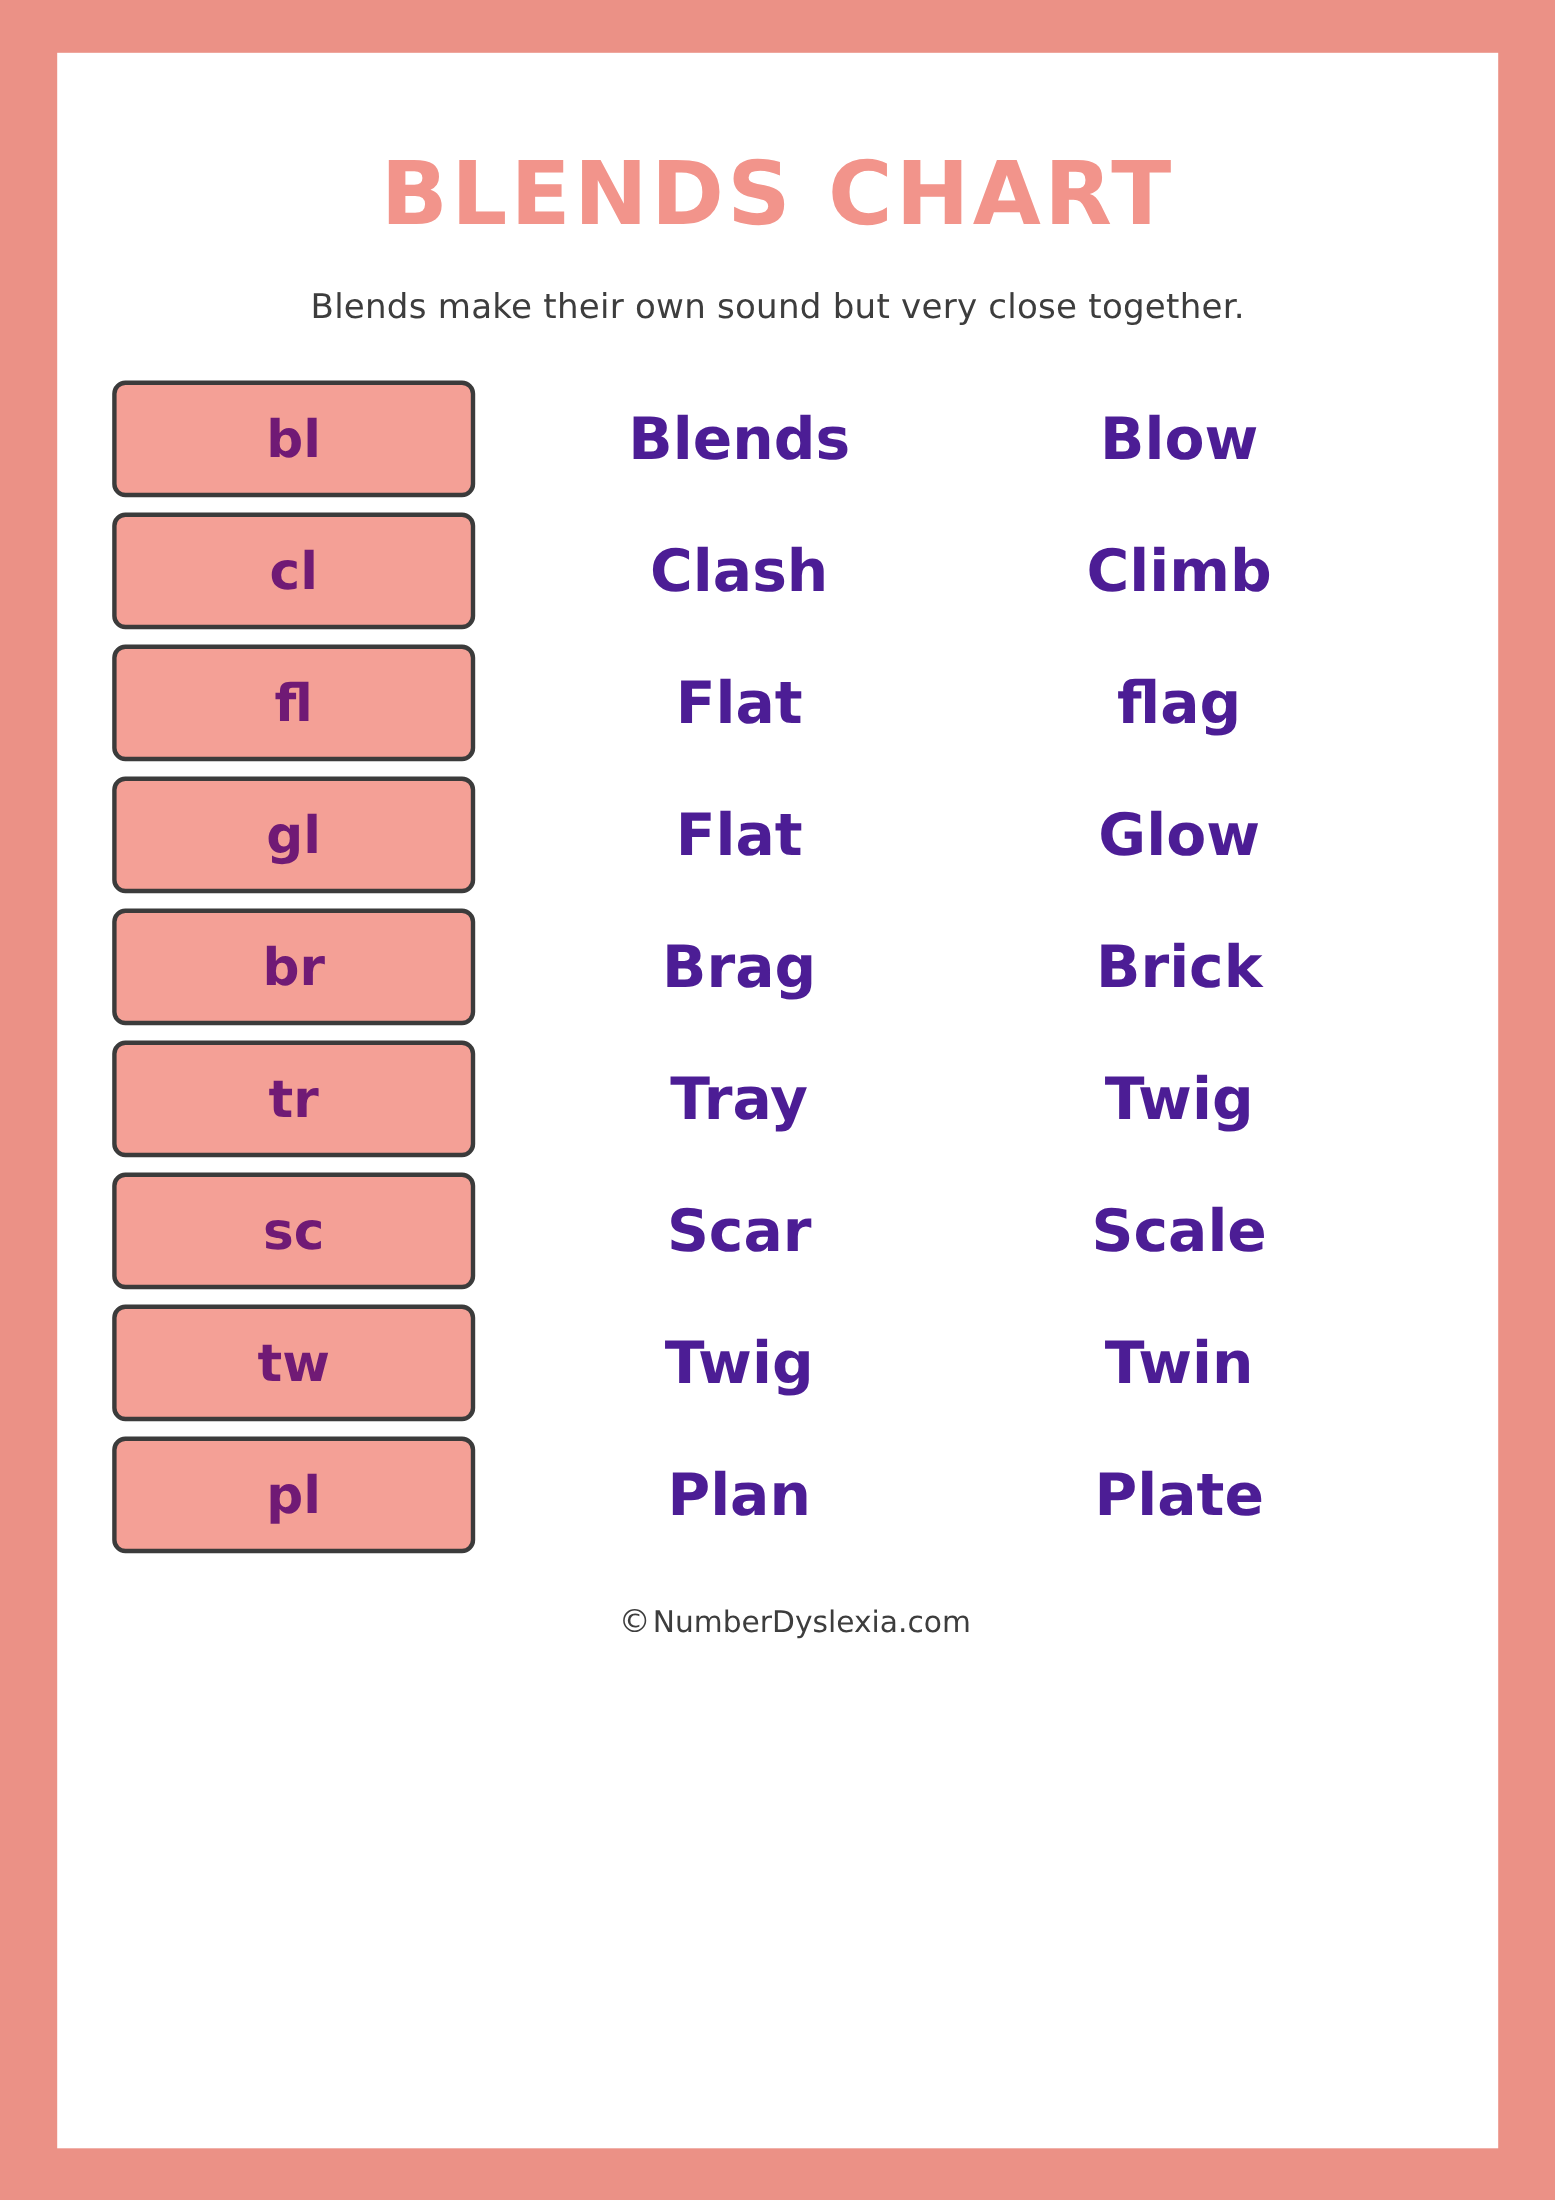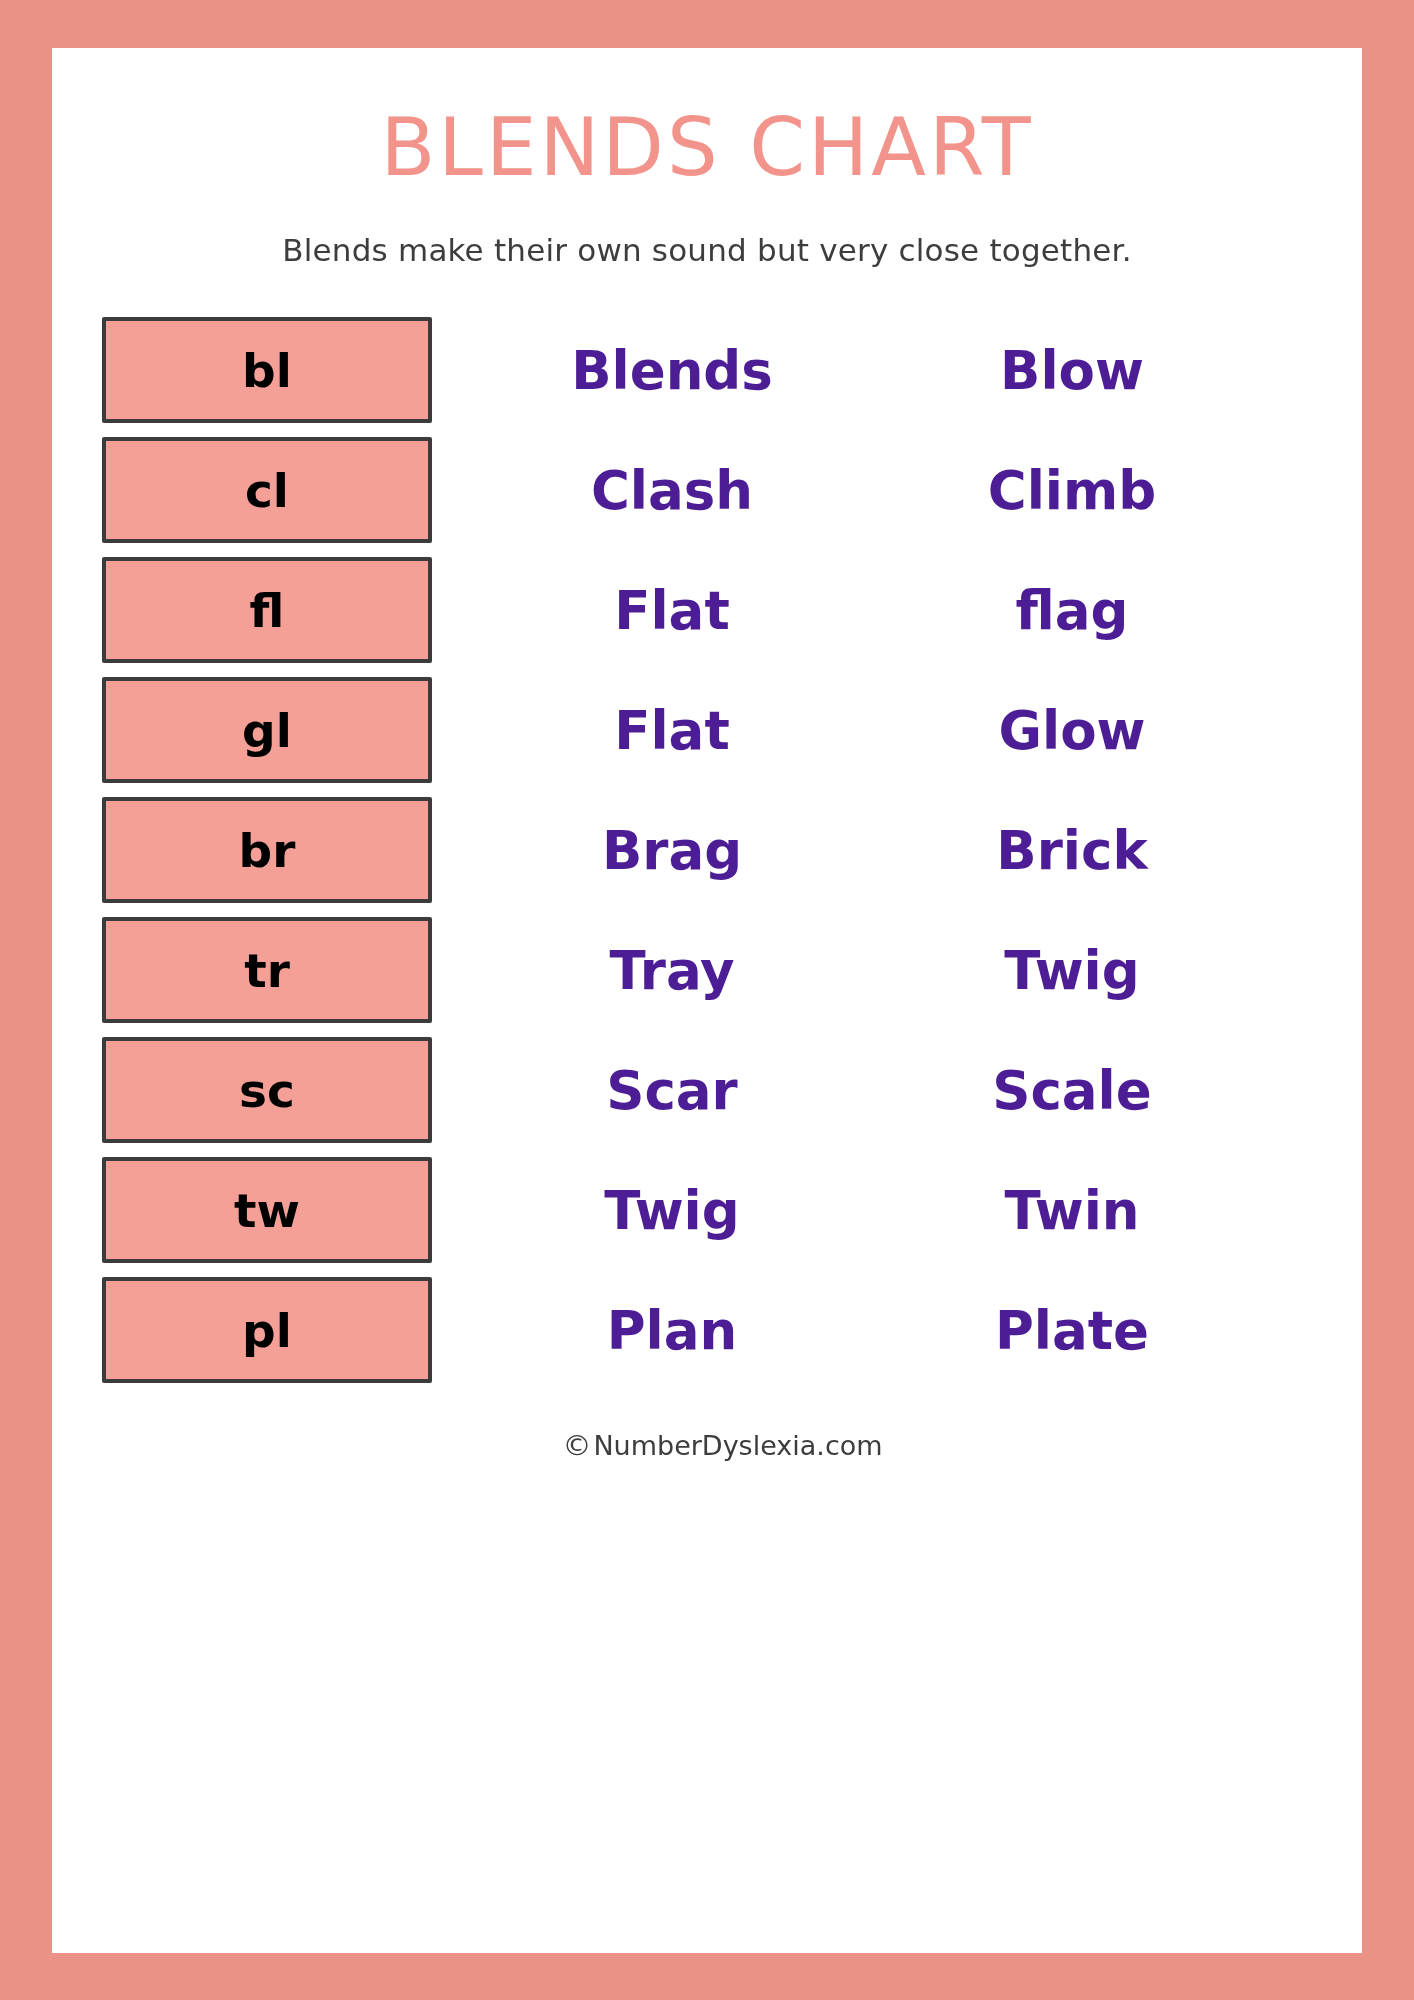--- a/index.html
+++ b/index.html
@@ -19,24 +19,24 @@
     top: 48px;
     width: 1310px;
     height: 1905px;
     background: #ffffff;
   }
   .title {
     text-align: center;
     color: #f2948b;
     font-family: "DejaVu Sans", sans-serif;
     font-size: 80px;
-    font-weight: normal;
+    font-weight: bold;
     letter-spacing: 3px;
     margin: 0;
-    padding-top: 58px;
+    padding-top: 87px;
     line-height: 1.05;
   }
   .subtitle {
     text-align: center;
     color: #3d3d3d;
     font-family: "DejaVu Sans", sans-serif;
     font-size: 31px;
     margin: 0;
     padding-top: 42px;
     letter-spacing: 0.2px;
@@ -54,25 +54,25 @@
     width: 430px;
     display: flex;
     justify-content: center;
     align-items: center;
   }
   .blend-box {
     width: 322px;
     height: 98px;
     background: #f4a096;
     border: 4px solid #3b3b3b;
-    border-radius: 2px;
+    border-radius: 12px;
     display: flex;
     align-items: center;
     justify-content: center;
-    color: #000000;
+    color: #701a75;
     font-size: 47px;
     font-weight: bold;
     font-family: "DejaVu Sans", sans-serif;
   }
   .word {
     flex: 1;
     text-align: center;
     color: #4c1d95;
     font-size: 53px;
     font-weight: bold;

